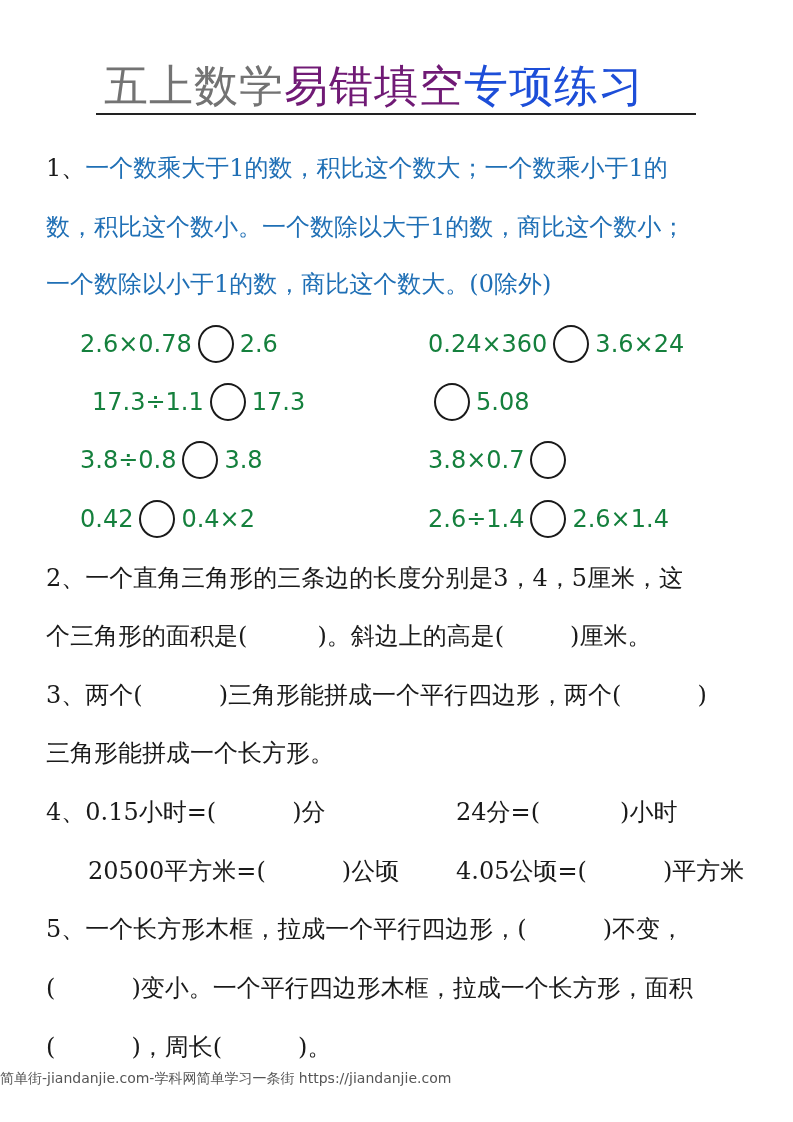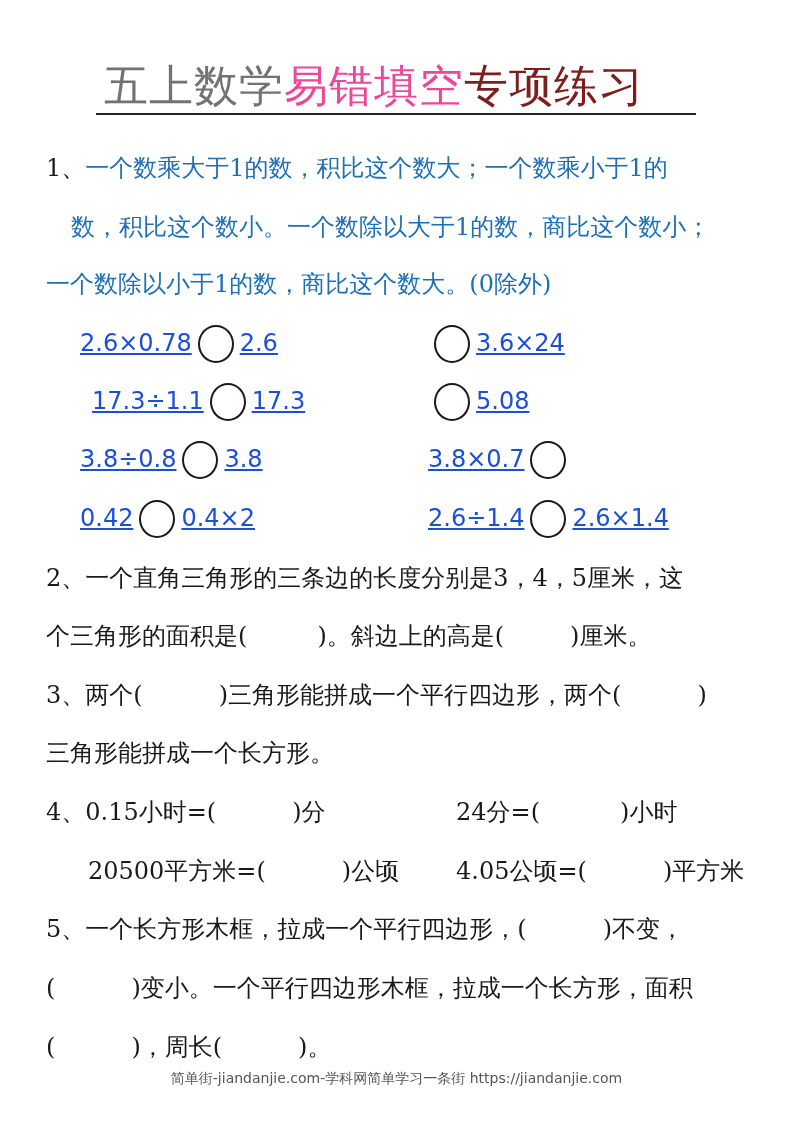--- a/index.html
+++ b/index.html
@@ -2,57 +2,58 @@
 <html><head>
 <meta charset="utf-8">
 <style>
   html, body { margin: 0; padding: 0; background: #ffffff; }
   body { width: 793px; height: 1122px; position: relative; overflow: hidden;
          font-family: "DejaVu Serif", "Liberation Serif", serif; color: #1a1a1a; }
   .title { position: absolute; left: 104px; top: 58px; width: 600px; height: 56px;
            font-family: "DejaVu Sans", "Liberation Sans", sans-serif;
            font-size: 44px; line-height: 56px; letter-spacing: 1px; white-space: nowrap; }
   .title .black { color: #737373; }
-  .title .red { color: #ec4899; }
-  .title .blue { color: #7f1d1d; }
+  .title .red { color: #701a75; }
+  .title .blue { color: #1d4ed8; }
   .title-rule { position: absolute; left: 96px; top: 113px; width: 600px; height: 2px; background: #222; }
 
   .line { position: absolute; left: 46px; white-space: nowrap; font-size: 24px; line-height: 32px; }
   .blue-text { color: #1f6fb5; }
   .qnum { color: #1a1a1a; }
 
   .cmp { position: absolute; white-space: nowrap; font-family: "DejaVu Sans", "Liberation Sans", sans-serif;
-         font-size: 24px; line-height: 36px; color: #1d4ed8; display: flex; align-items: flex-start; text-decoration: underline; }
+         font-size: 24px; line-height: 36px; color: #15803d; display: flex; align-items: center; }
   .circle { display: inline-block; width: 36px; height: 38px; border: 2px solid #1a1a1a; border-radius: 50%;
             margin: 0 6px; box-sizing: border-box; }
 
   .blank { display: inline-block; }
-  .footer { position: absolute; left: 0; width: 793px; top: 1070px; text-align: center;
+  .footer { position: absolute; left: 0; width: 793px; top: 1070px; text-align: left;
             font-family: "DejaVu Sans", "Liberation Sans", sans-serif; font-size: 14px; color: #555; }
 </style>
 </head>
 <body>
 
 <div class="title">
   <span class="black">五上数学</span><span class="red">易错填空</span><span class="blue">专项练习</span>
 </div>
 <div class="title-rule"></div>
 
 <div class="line" style="top:152px;">
   <span class="qnum">1、</span><span class="blue-text">一个数乘大于1的数，积比这个数大；一个数乘小于1的</span>
 </div>
-<div class="line blue-text" style="top:211px;margin-left:25px;">数，积比这个数小。一个数除以大于1的数，商比这个数小；</div>
+<div class="line blue-text" style="top:211px;">数，积比这个数小。一个数除以大于1的数，商比这个数小；</div>
 <div class="line blue-text" style="top:268px;">一个数除以小于1的数，商比这个数大。(0除外)</div>
 
 <div class="cmp" style="left:80px; top:325px;">
   <span>2.6×0.78</span>
     <span class="circle"></span>
     <span>2.6</span>
 </div>
 <div class="cmp" style="left:428px; top:325px;">
+  <span>0.24×360</span>
     <span class="circle"></span>
     <span>3.6×24</span>
 </div>
 <div class="cmp" style="left:92px; top:383px;">
   <span>17.3÷1.1</span>
     <span class="circle"></span>
     <span>17.3</span>
 </div>
 <div class="cmp" style="left:428px; top:383px;">
     <span class="circle"></span>

